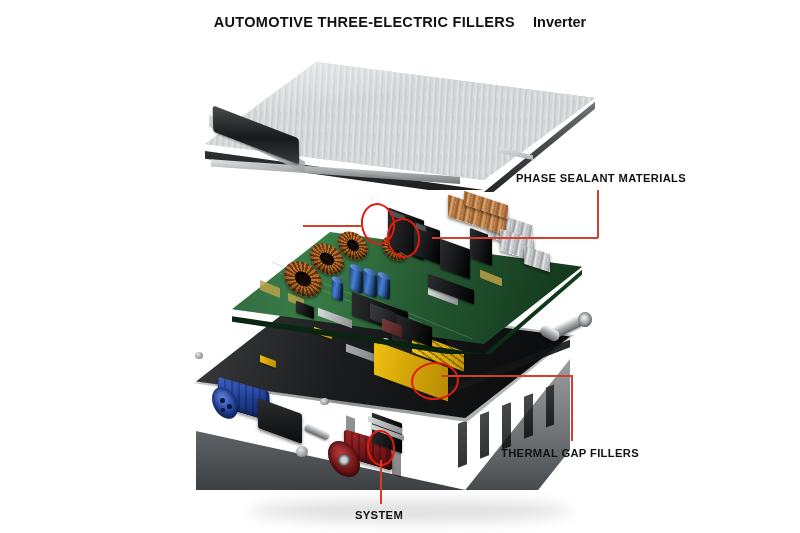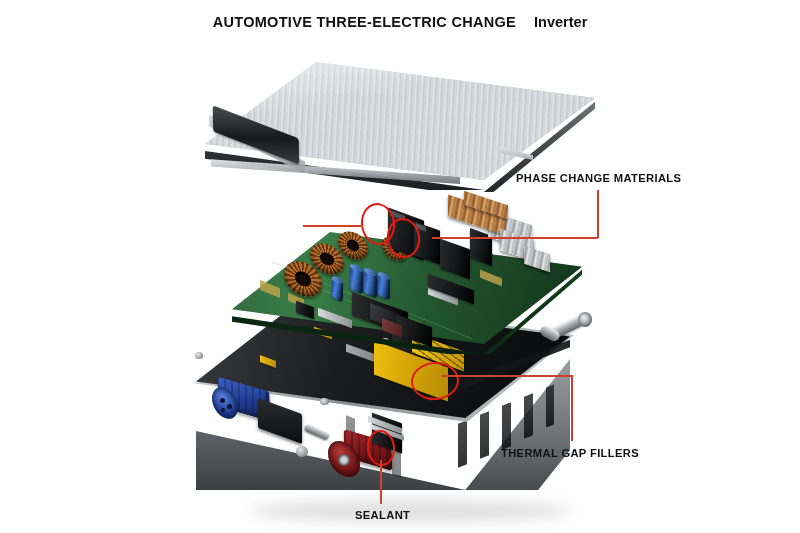--- a/index.html
+++ b/index.html
@@ -223,21 +223,21 @@
 
   .shadow{position:absolute;border-radius:50%;filter:blur(7px);
     background:rgba(0,0,0,.12);}
 </style>
 </head>
 <body>
 
 <div id="stage">
 
   <div class="title">
-    <span>AUTOMOTIVE THREE-ELECTRIC CHANGE</span><span class="sub">Inverter</span>
+    <span>AUTOMOTIVE THREE-ELECTRIC FILLERS</span><span class="sub">Inverter</span>
   </div>
 
   <div id="assembly">
 
     <div class="shadow" style="left:250px;top:500px;width:320px;height:22px;"></div>
 
     <div id="housing" class="iso">
       <div class="h-frontface"></div>
       <div class="h-sideface"></div>
 
@@ -346,25 +346,25 @@
     </div>
   </div>
 
   <div class="redcirc" style="left:361px;top:203px;width:30px;height:38px;transform:rotate(-8deg);"></div>
   <div class="redcirc" style="left:387px;top:218px;width:29px;height:36px;transform:rotate(-8deg);"></div>
   <div class="redcirc" style="left:411px;top:362px;width:44px;height:34px;transform:rotate(-4deg);"></div>
   <div class="redcirc" style="left:367px;top:430px;width:24px;height:32px;transform:rotate(-6deg);"></div>
 
   <div class="leader h" style="left:303px;top:225px;width:60px;"></div>
 
-  <div class="callout" style="left:516px;top:172px;">PHASE CHANGE MATERIALS</div>
+  <div class="callout" style="left:516px;top:172px;">PHASE SEALANT MATERIALS</div>
   <div class="leader v" style="left:597px;top:190px;height:48px;"></div>
   <div class="leader h" style="left:536px;top:237px;width:62px;"></div>
   <div class="leader h" style="left:432px;top:237px;width:106px;"></div>
 
   <div class="callout" style="left:501px;top:447px;">THERMAL GAP FILLERS</div>
   <div class="leader v" style="left:571px;top:375px;height:66px;"></div>
   <div class="leader h" style="left:441px;top:375px;width:131px;"></div>
 
-  <div class="callout" style="left:355px;top:509px;">SEALANT</div>
+  <div class="callout" style="left:355px;top:509px;">SYSTEM</div>
   <div class="leader v" style="left:380px;top:460px;height:44px;"></div>
 
 </div>
 
 </body></html>

